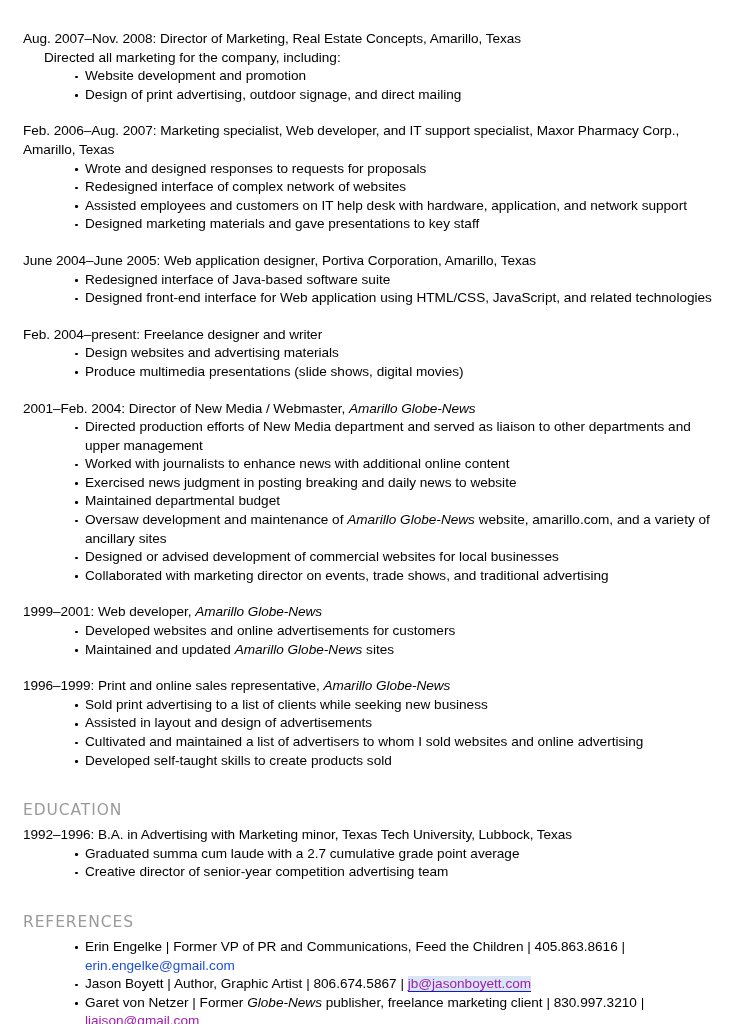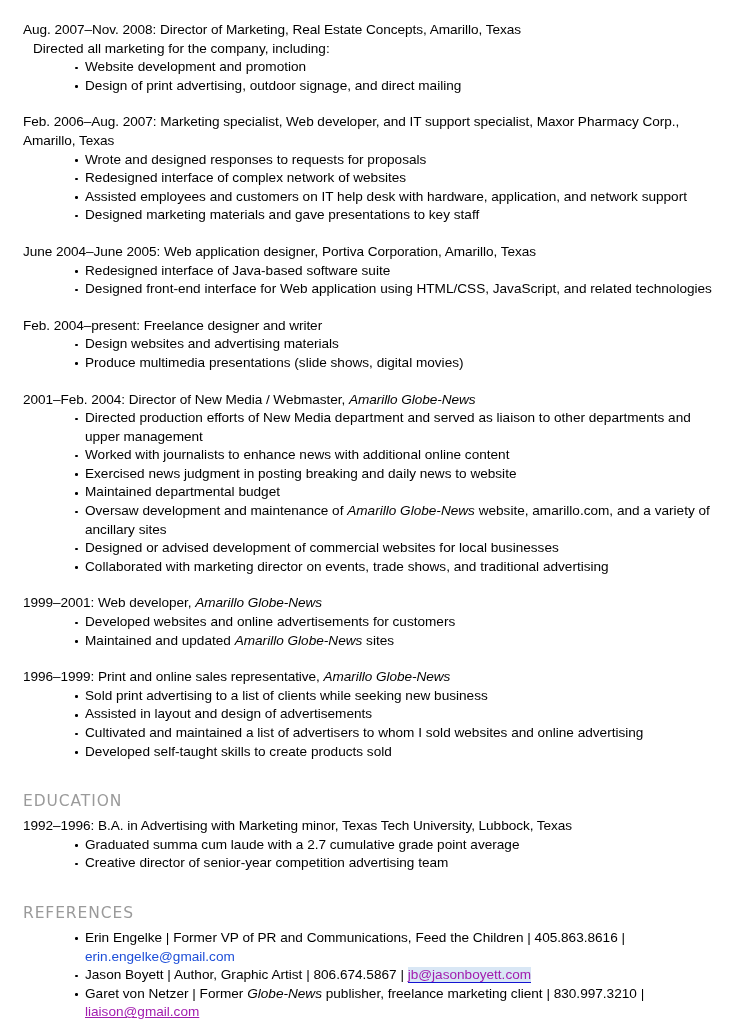--- a/index.html
+++ b/index.html
@@ -12,42 +12,42 @@
     height: 1024px;
     font-family: "Liberation Sans", sans-serif;
     color: #000000;
     -webkit-font-smoothing: antialiased;
   }
   .page {
     position: relative;
     width: 745px;
     height: 1024px;
     overflow: hidden;
-    padding-top: 21px;
+    padding-top: 30px;
     box-sizing: border-box;
     border-radius: 10px;
   }
 
   
   .entry {
     margin: 0 0 0 0;
     padding: 0;
   }
   .entry-heading {
     font-size: 13.6px;
     line-height: 18.6px;
     color: #000;
     margin-left: 23px;
     margin-right: 36px;
     letter-spacing: -0.05px;
   }
   .entry-subline {
     font-size: 13.6px;
     line-height: 18.6px;
-    margin-left: 33px;
+    margin-left: 44px;
     margin-right: 36px;
   }
   ul.bullets {
     list-style: none;
     margin: 0;
     padding: 0;
   }
   ul.bullets > li {
     position: relative;
     font-size: 13.6px;

